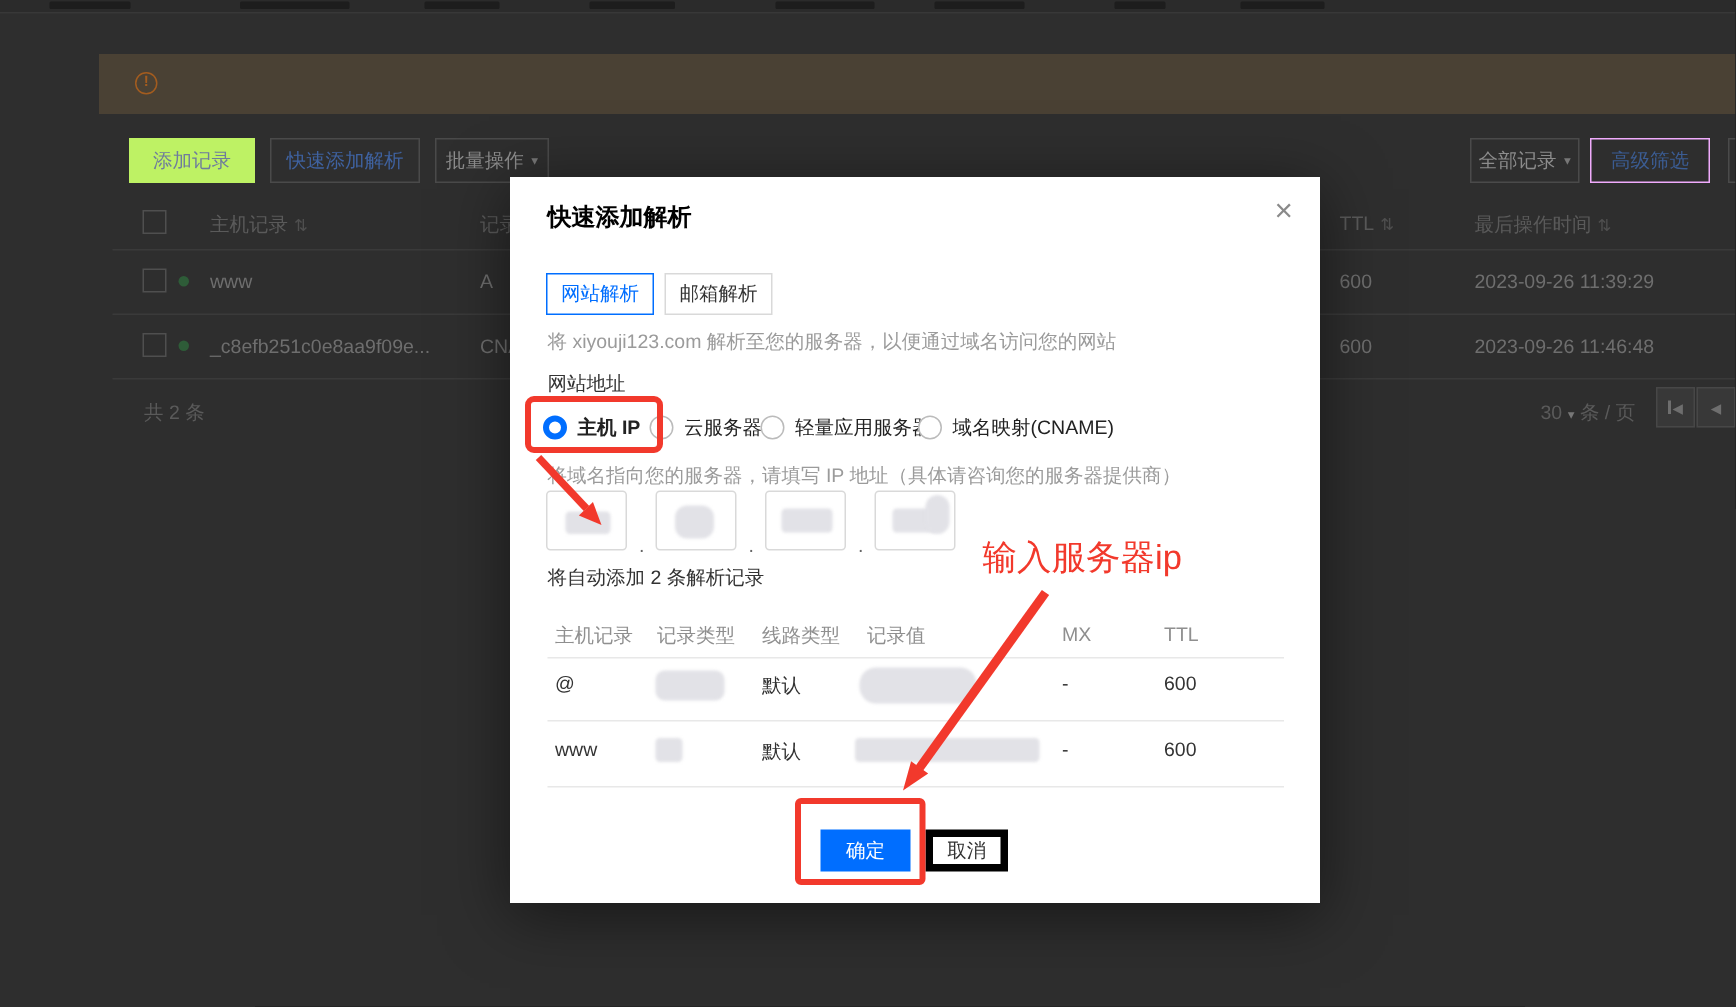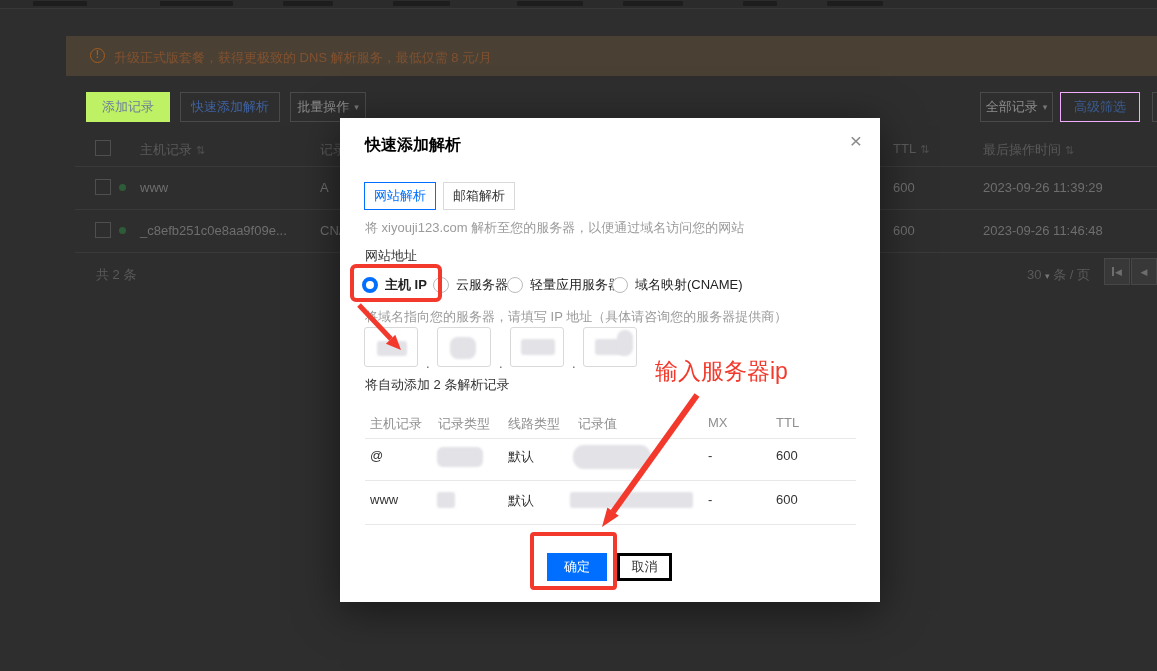--- a/index.html
+++ b/index.html
@@ -56,21 +56,21 @@
   .m-hint { left:25px; top:190px; font-size:13px; color:#9b9b9b; white-space:nowrap; }
   .ipbox { top:209px; width:54px; height:40px; border:1px solid #d9d9d9; border-radius:3px; background:#fff; }
   .ipdot { top:238px; font-size:13px; color:#666; }
   .blob { background:#e2e2e7; border-radius:3px; filter:blur(1px); }
   .m-note { left:25px; top:258px; font-size:13px; color:#333; }
   .pt-h { top:297px; font-size:13px; color:#8f8f8f; white-space:nowrap; }
   .pt-line { left:25px; width:491px; height:1px; background:#e8e8e8; }
   .pt-c { font-size:13px; color:#333; white-space:nowrap; }
   .m-btn { top:435px; height:28px; display:flex; align-items:center; justify-content:center; font-size:13px; cursor:pointer; }
   .m-ok { left:207px; width:60px; background:#006eff; color:#fff; z-index:4; }
-  .m-cancel { left:277px; width:55px; border:3px solid #000000; color:#333; }
+  .m-cancel { left:277px; width:55px; border:5px solid #000000; color:#333; }
   .anno-text { left:655px; top:356px; font-size:23px; font-weight:500; color:#f2392c; white-space:nowrap; z-index:6; }
   #anno-svg { position:absolute; left:0; top:0; z-index:7; pointer-events:none; }
 </style>
 </head>
 <body>
 
 <div id="app">
 
   <div class="abs topbar">
     <div class="frag" style="left:33px;width:54px"></div>
@@ -78,21 +78,20 @@
     <div class="frag" style="left:283px;width:50px"></div>
     <div class="frag" style="left:393px;width:57px"></div>
     <div class="frag" style="left:517px;width:66px"></div>
     <div class="frag" style="left:623px;width:60px"></div>
     <div class="frag" style="left:743px;width:34px"></div>
     <div class="frag" style="left:827px;width:56px"></div>
   </div>
 
   <div class="abs banner">
     <div class="banner-icon">!</div>
-    <div class="banner-text">升级正式版套餐，获得更极致的 DNS 解析服务，最低仅需 8 元/月</div>
   </div>
 
   <div class="abs btn btn-add">添加记录</div>
   <div class="abs btn btn-quick">快速添加解析</div>
   <div class="abs btn btn-batch">
     <span>批量操作</span>
     <span class="caret">▾</span>
   </div>
   <div class="abs btn btn-allrec">
     <span>全部记录</span>

